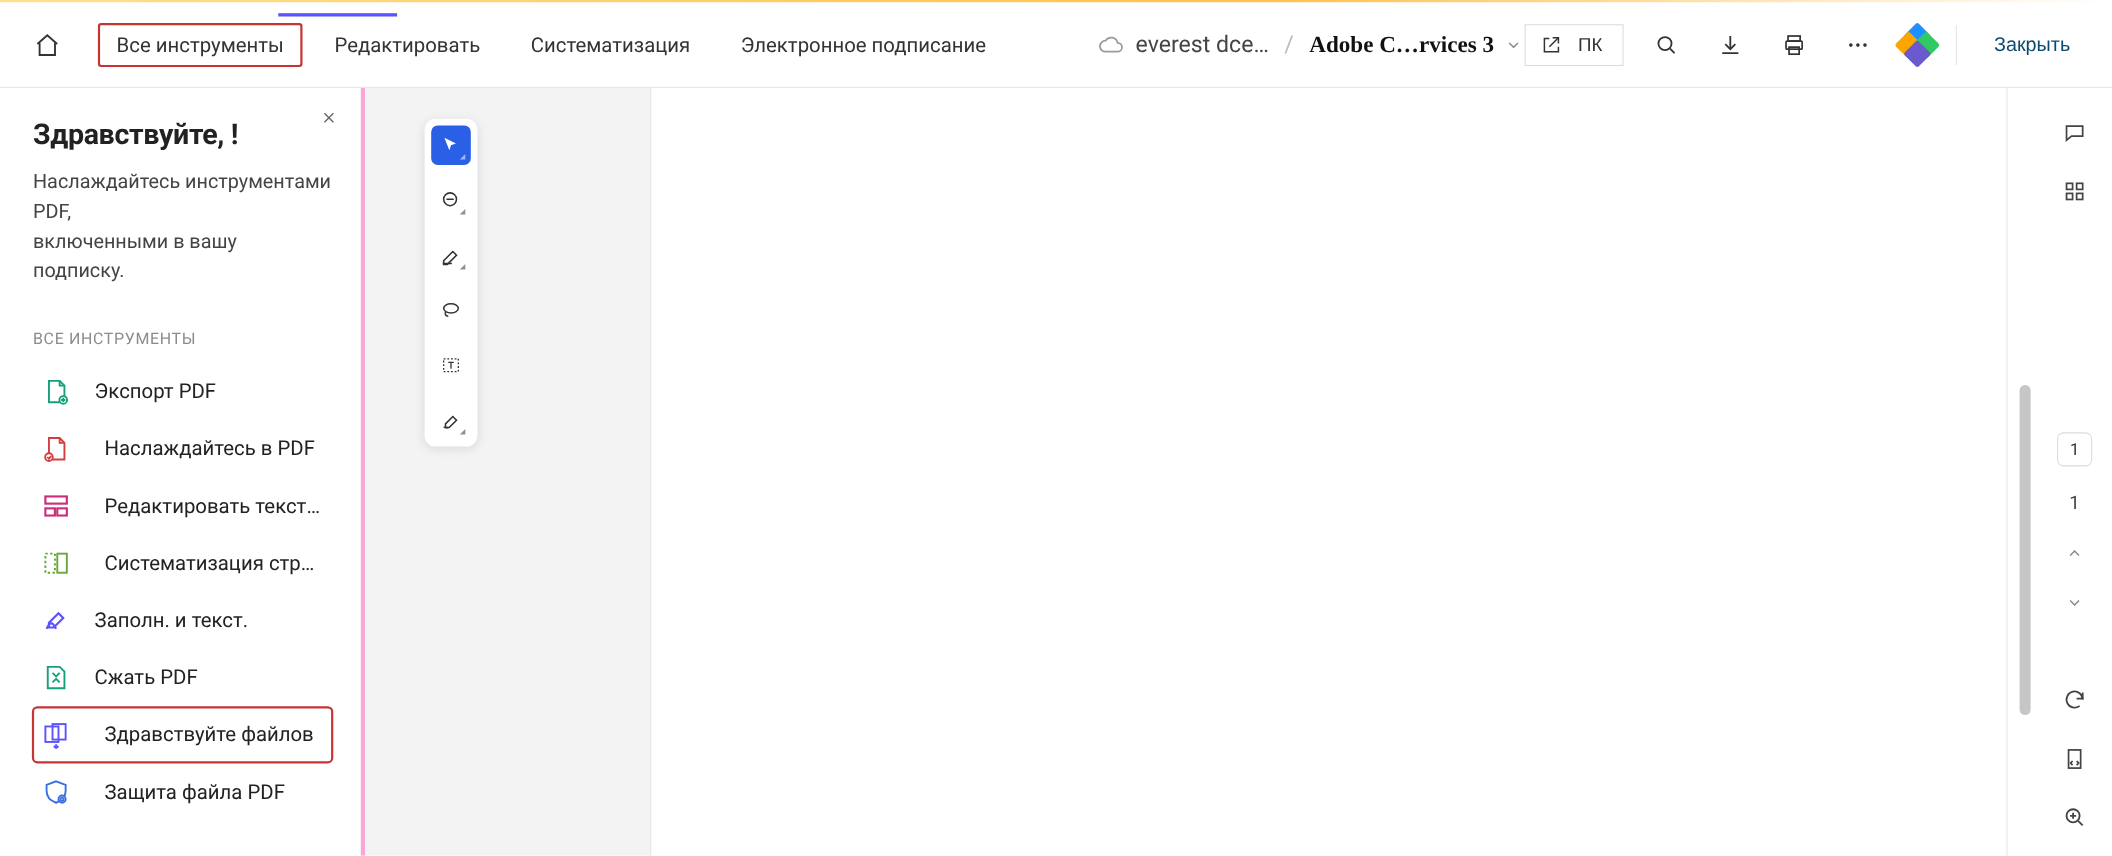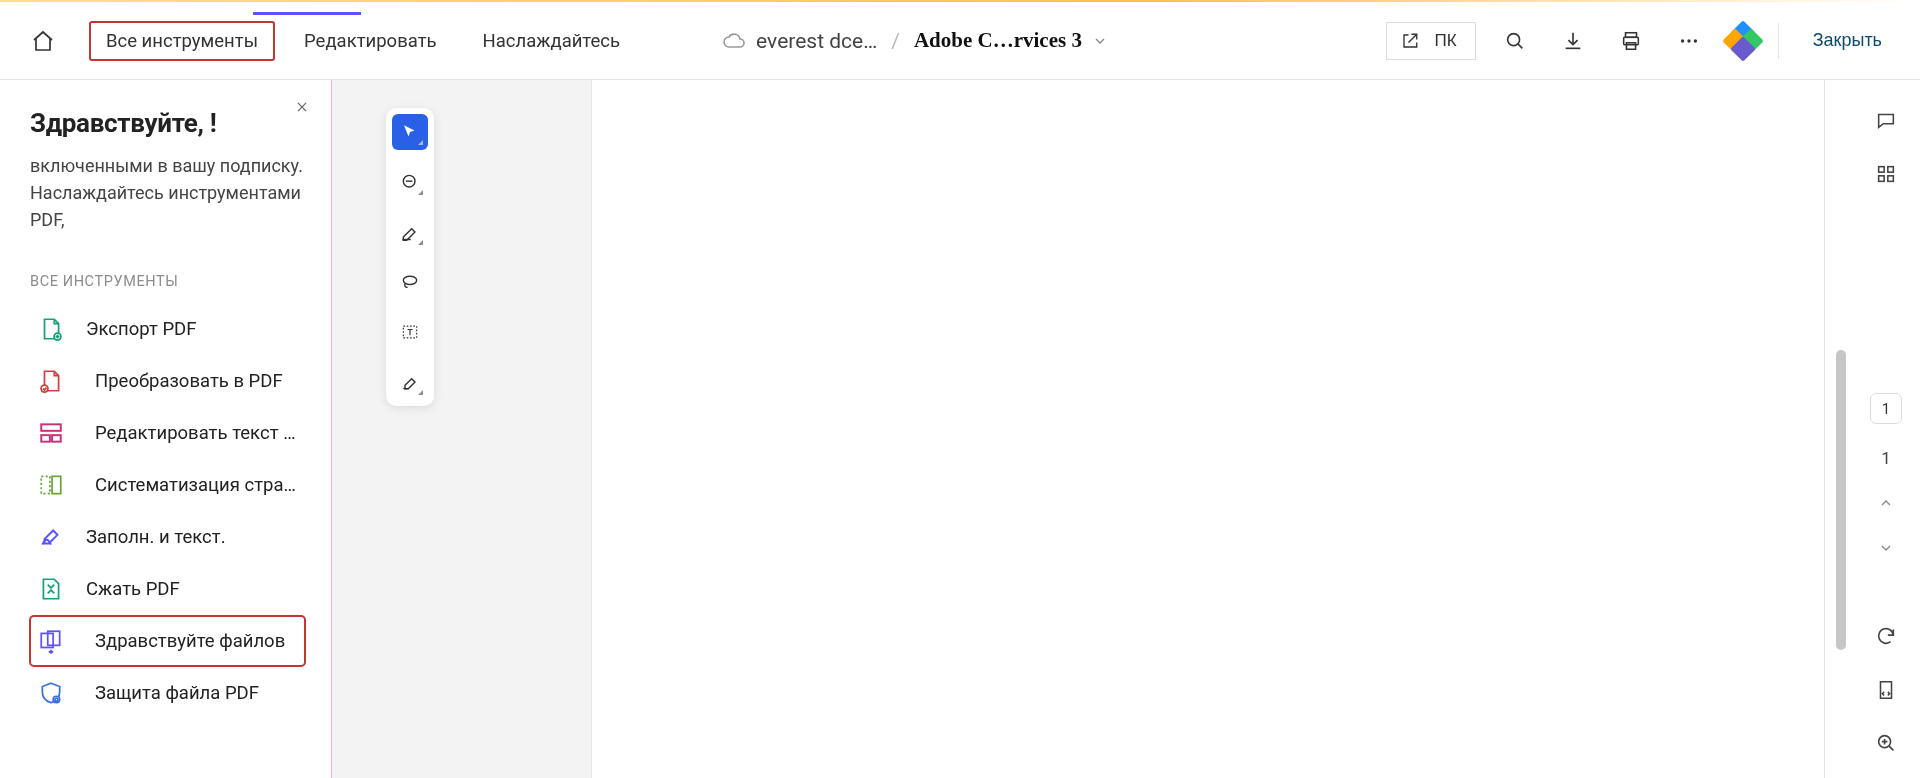--- a/index.html
+++ b/index.html
@@ -33,21 +33,21 @@
   
   .avatar { width:30px; height:30px; position:relative; }
   .avatar .d { position:absolute; width:18px; height:18px; transform:rotate(45deg); border-radius:2px; }
   .avatar .d1 { left:6px; top:-2px; background:#1e90ff; }
   .avatar .d2 { left:-2px; top:6px; background:#ffa500; }
   .avatar .d3 { left:14px; top:6px; background:#32c864; }
   .avatar .d4 { left:6px; top:14px; background:#6a5acd; }
 
   
   .body { display:flex; height: calc(778px - 80px); }
-  .sidebar { width: 332px; border-right: 1px solid #f9a8d4; padding: 28px 26px 20px 30px; position:relative; background:#fff; overflow:hidden; }
+  .sidebar { width: 332px; border-right: 4px solid #f9a8d4; padding: 28px 26px 20px 30px; position:relative; background:#fff; overflow:hidden; }
   .sidebar .close-x { position:absolute; right:16px; top:14px; width:26px; height:26px; display:flex; align-items:center; justify-content:center; cursor:pointer; color:#666; }
   .greeting { font-size:26px; font-weight:700; letter-spacing:-0.3px; margin-bottom:14px; }
   .sub { font-size:18px; color:#444; line-height:1.5; }
   .section-label { margin-top:40px; font-size:14.5px; letter-spacing:0.6px; color:#8c8c8c; text-transform:uppercase; }
   .tool-list { margin-top:14px; display:flex; flex-direction:column; gap:2px; }
   .tool-item { display:flex; align-items:center; gap:22px; height:50px; padding: 0 8px; border-radius:4px; cursor:pointer; font-size:18.5px; color:#222; }
   .tool-item.highlight { outline: 2px solid #c63434; outline-offset:-1px; }
   .tool-item .label { white-space:nowrap; overflow:hidden; text-overflow:ellipsis; max-width:220px; }
   .tool-item.indent .label { padding-left:9px; }
   .tool-icon { width:26px; height:26px; flex:0 0 26px; }
@@ -86,21 +86,22 @@
   <button class="icon-btn">
     <svg width="24" height="24" viewBox="0 0 24 24" fill="none" stroke="#333" stroke-width="1.7">
         <path d="M3 11 L12 3 L21 11"></path>
         <path d="M5 10 V21 H19 V10"></path>
       </svg>
   </button>
 
   <div class="nav-tabs">
     <div class="nav-tab active-highlight"><span>Все инструменты</span></div>
     <div class="nav-tab"><span>Редактировать</span></div>
-    <div class="nav-tab"><span>Наслаждайтесь</span></div>
+    <div class="nav-tab"><span>Систематизация</span></div>
+    <div class="nav-tab"><span>Электронное подписание</span></div>
   </div>
 
   <div class="doc-path">
     <svg class="doc-cloud" width="24" height="24" viewBox="0 0 24 24" fill="none" stroke="#9a9a9a" stroke-width="1.6">
         <path d="M7 18a5 5 0 010-10 6 6 0 0111 2 4 4 0 010 8H7z"></path>
       </svg>
     <span>everest dce…</span>
     <span class="doc-sep">/</span>
     <span class="doc-title">Adobe C…rvices 3</span>
     <svg class="chevron" width="16" height="16" viewBox="0 0 24 24" fill="none" stroke="#888" stroke-width="2">
@@ -156,43 +157,43 @@
 </div>
 
 <div class="body">
   <aside class="sidebar">
     <div class="close-x">
       <svg width="14" height="14" viewBox="0 0 24 24" stroke="#666" stroke-width="2.2">
           <path d="M5 5l14 14M19 5L5 19"></path>
         </svg>
     </div>
     <div class="greeting">Здравствуйте, !</div>
+    <div class="sub">Наслаждайтесь инструментами PDF,</div>
     <div class="sub">включенными в вашу подписку.</div>
-    <div class="sub">Наслаждайтесь инструментами PDF,</div>
 
     <div class="section-label">ВСЕ ИНСТРУМЕНТЫ</div>
 
     <div class="tool-list">
       <div class="tool-item">
         <svg class="tool-icon" viewBox="0 0 24 24" fill="none" stroke="#17a07a" stroke-width="1.6">
             <path d="M6 3h9l4 4v14H6z"></path>
             <path d="M15 3v4h4"></path>
             <circle cx="18" cy="19" r="3.2" fill="#fff" stroke="#17a07a"></circle>
             <path d="M18 17.2v3.6M16.2 19h3.6" stroke="#17a07a"></path>
           </svg>
         <span class="label">Экспорт PDF</span>
       </div>
       <div class="tool-item indent">
         <svg class="tool-icon" viewBox="0 0 24 24" fill="none" stroke="#d04040" stroke-width="1.6">
             <path d="M6 3h9l4 4v14H6z"></path>
             <path d="M15 3v4h4"></path>
             <circle cx="6" cy="19" r="3.2" fill="#fff" stroke="#d04040"></circle>
             <path d="M4.6 19l1.4 1.4 1.8-2.4" stroke="#d04040"></path>
           </svg>
-        <span class="label">Преобразовать в PDF</span>
+        <span class="label">Наслаждайтесь в PDF</span>
       </div>
       <div class="tool-item indent">
         <svg class="tool-icon" viewBox="0 0 24 24" fill="none" stroke="#c9307a" stroke-width="1.8">
             <rect x="3" y="4" width="18" height="6"></rect>
             <rect x="3" y="14" width="8" height="6"></rect>
             <rect x="13" y="14" width="8" height="6"></rect>
           </svg>
         <span class="label">Редактировать текст и изо…</span>
       </div>
       <div class="tool-item indent">

